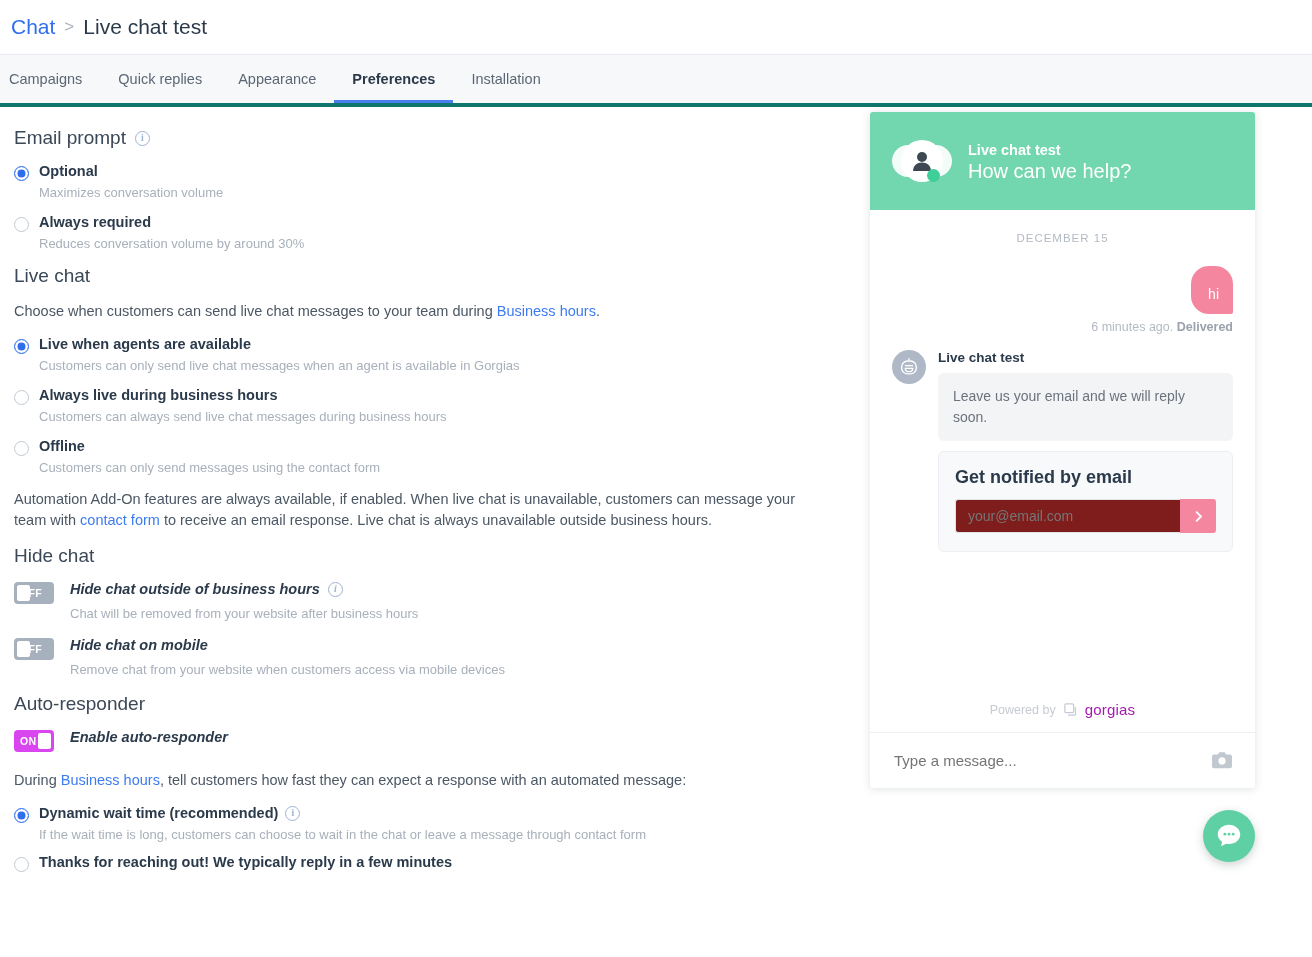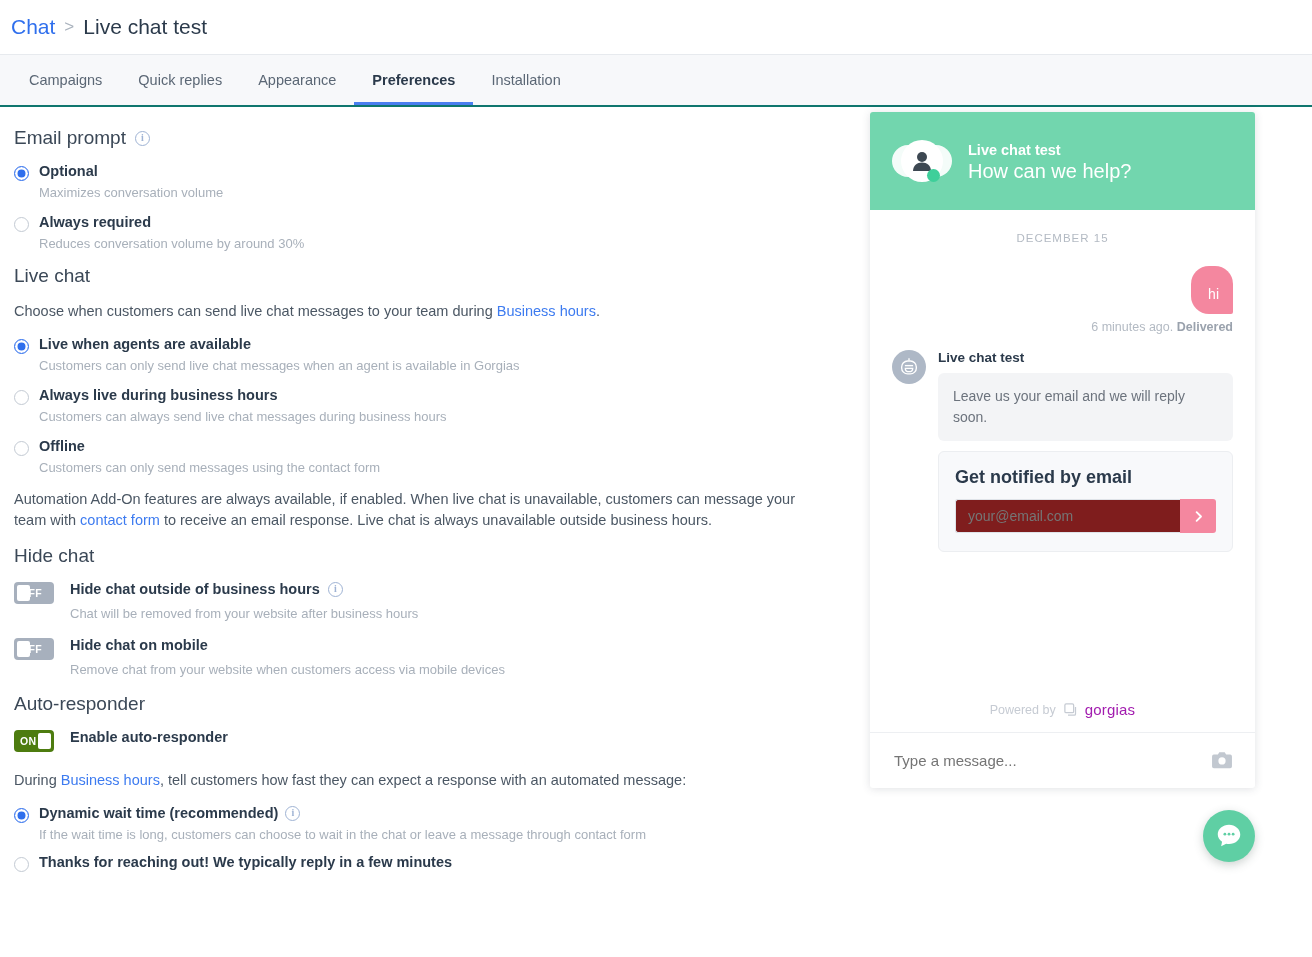--- a/index.html
+++ b/index.html
@@ -21,23 +21,23 @@
     background:#fff;
   }
   .bc-link { color:#2f6fed; font-size:21px; cursor:pointer; }
   .bc-sep  { color:#a9b2bd; font-size:17px; margin:0 9px; }
   .bc-cur  { color:#2b3a4b; font-size:21px; }
 
   
   .tabbar {
     height:52px;
     background:#f7f8fa;
-    border-bottom:2px solid #0f766e;
+    border-bottom:4px solid #0f766e;
     display:flex; align-items:stretch;
-    padding-left:29px;
+    padding-left:9px;
     position:relative;
   }
   .tab {
     display:flex; align-items:center;
     padding:0 18px;
     font-size:14.5px;
     color:#5b6775;
     cursor:pointer;
     position:relative;
   }
@@ -97,31 +97,31 @@
 
   
   .toggle-row { display:flex; align-items:flex-start; margin-bottom:2px; }
   .switch {
     width:40px; height:22px; border-radius:4px;
     position:relative; flex:none; margin-right:16px; margin-top:1px;
     cursor:pointer;
     display:flex; align-items:center;
   }
   .switch.off { background:#a7b0bd; justify-content:flex-end; padding-right:12px; }
-  .switch.on  { background:#4d7c0f; justify-content:flex-start; padding-left:6px;text-align:center; }
+  .switch.on  { background:#d946ef; justify-content:flex-start; padding-left:6px;text-align:center; }
   .switch .txt { font-size:10.5px; font-weight:bold; color:#fff; letter-spacing:.3px; }
   .switch .knob {
     position:absolute; top:3px;
     width:13px; height:16px; border-radius:2px; background:#fff;
   }
   .switch.off .knob { left:3px; }
   .switch.on  .knob { right:3px; }
   .toggle-label {
     font-size:14.5px; font-weight:bold; color:#2b3a4b;
-    display:flex; align-items:center; gap:8px;
+    display:flex; align-items:center; gap:8px;font-style:italic;
   }
   .toggle-desc { font-size:13px; color:#a8b0ba; margin:2px 0 16px 56px; }
 
   
   .widget {
     position:absolute; left:0; top:5px;
     width:385px; height:676px;
     background:#fff;
     border-radius:3px;
     box-shadow:0 1px 8px rgba(60,70,90,.16);

